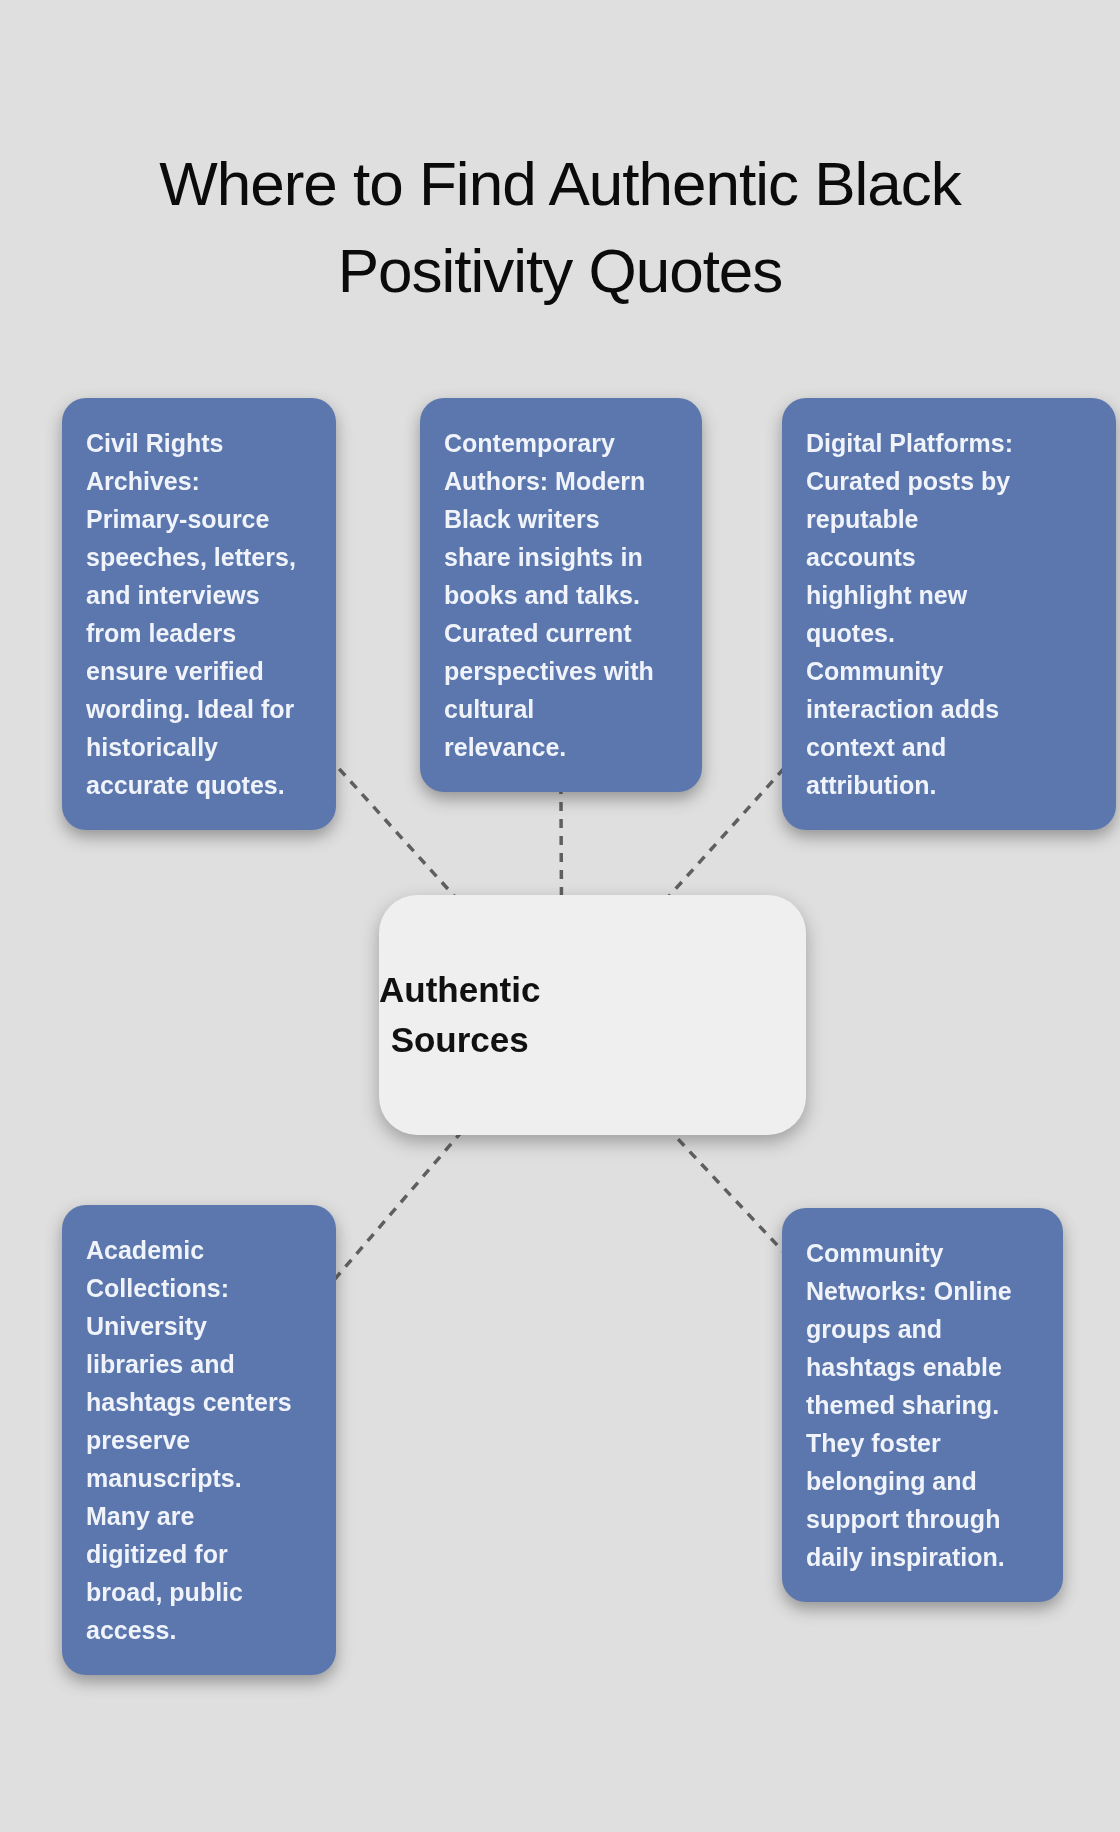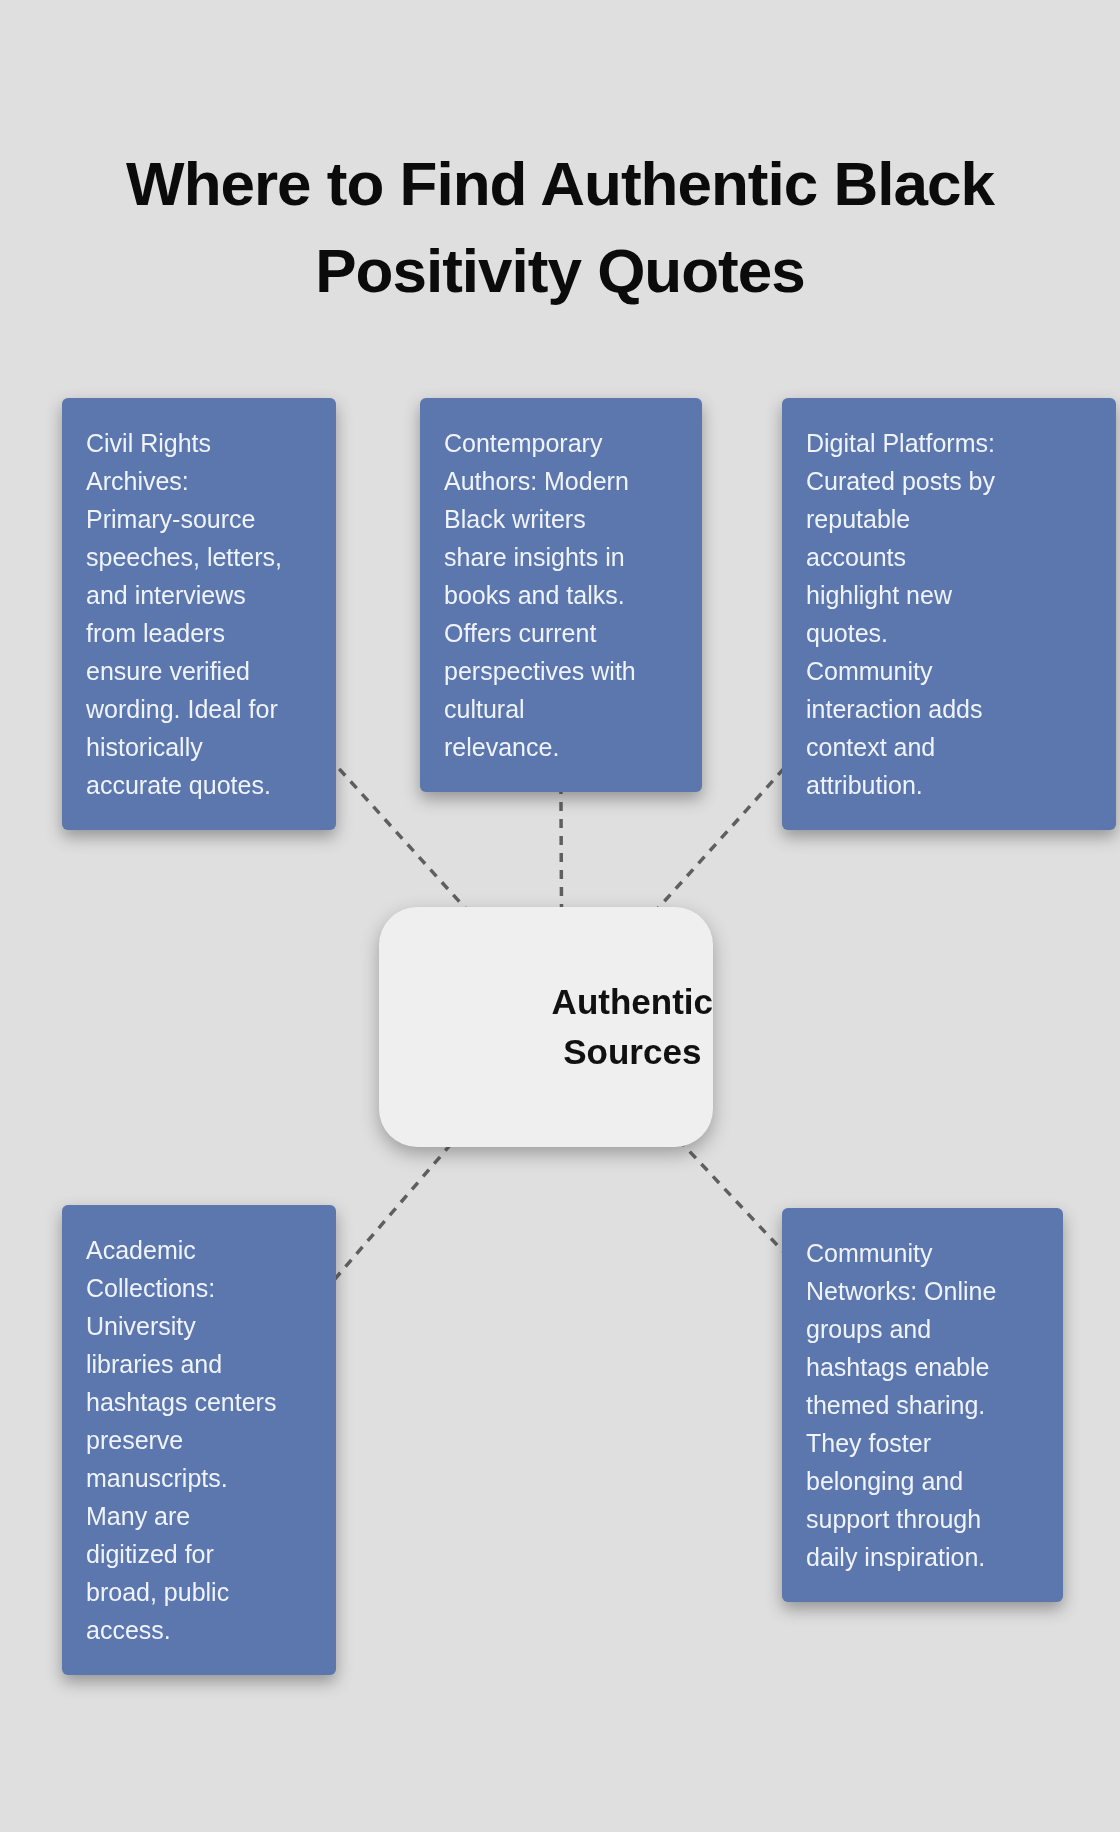--- a/index.html
+++ b/index.html
@@ -15,61 +15,61 @@
     overflow: hidden;
   }
   .title {
     position: absolute;
     top: 98px;
     left: 0;
     width: 1120px;
     text-align: center;
     font-size: 62px;
     line-height: 87px;
-    font-weight: bold;
+    font-weight: normal;
     letter-spacing: -1px;
     color: #0b0b0b;
     white-space: pre-line;
   }
   .connectors {
     position: absolute;
     top: 0;
     left: 0;
     z-index: 1;
   }
   .node {
     position: absolute;
     z-index: 2;
     background: #5b77ae;
-    border-radius: 6px;
+    border-radius: 24px;
     box-shadow: 0 7px 16px rgba(60, 60, 60, 0.45);
     padding: 26px 24px;
     box-sizing: border-box;
+    font-weight: bold;
   }
   .node .node-text {
     display: block;
     color: #f0f4fa;
     font-size: 25px;
     line-height: 38px;
     white-space: pre;
   }
   .center-node {
     position: absolute;
     z-index: 2;
     left: 379px;
     top: 895px;
-    width: 334px;
+    width: 427px;
     height: 240px;
     background: #efefef;
     border-radius: 38px;
     box-shadow: 0 7px 18px rgba(60, 60, 60, 0.40);
     display: flex;
     align-items: center;
-    justify-content: flex-end;
-    margin-top: 12px;
+    justify-content: flex-start;
   }
   .center-node .center-text {
     font-size: 35px;
     line-height: 50px;
     font-weight: bold;
     color: #111111;
     text-align: center;
     white-space: pre-line;
   }
   .node-civil     { left: 62px;  top: 398px;  width: 274px; }
@@ -106,21 +106,21 @@
 historically
 accurate quotes.</span>
 </div>
 
 <div class="node node-authors">
   <span class="node-text">Contemporary
 Authors: Modern
 Black writers
 share insights in
 books and talks.
-Offers current
+Curated current
 perspectives with
 cultural
 relevance.</span>
 </div>
 
 <div class="node node-digital">
   <span class="node-text">Digital Platforms:
 Curated posts by
 reputable
 accounts

